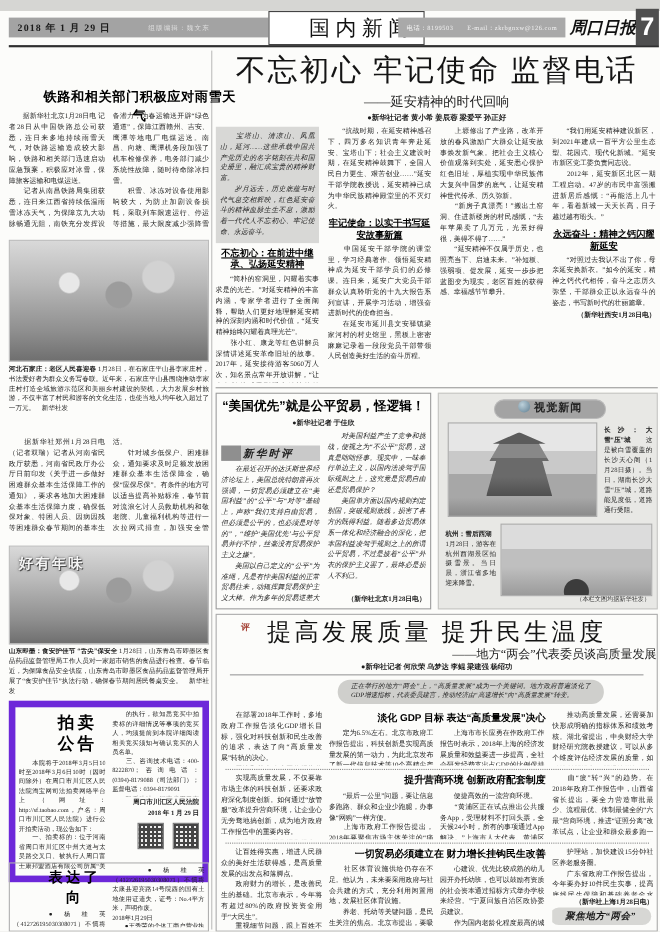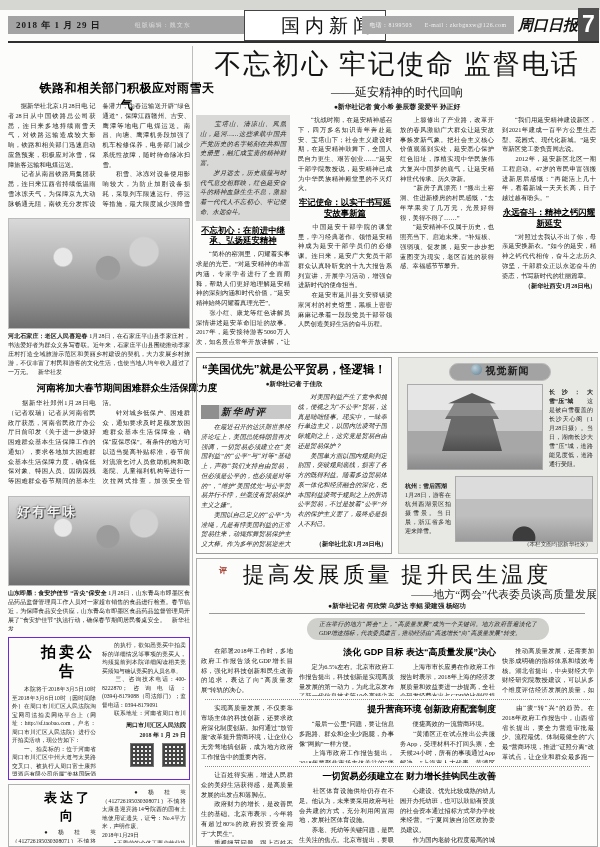--- a/index.html
+++ b/index.html
@@ -37,21 +37,21 @@
           font-size:13px;color:#f4f4f4;text-shadow:0 0 2px #333,1px 1px 0 #555;letter-spacing:2px;}
   .cap{font-size:6px;line-height:1.5;text-align:justify;color:#222;}
   .cap b{font-family:"Liberation Sans",sans-serif;}
   
   .h-a1{left:8px;top:80px;width:182px;font-size:12px;font-weight:bold;text-align:center;letter-spacing:.5px;color:#000;}
   .h-a2{left:8px;top:382px;width:182px;font-size:9.5px;font-weight:bold;text-align:center;color:#000;}
   .subhead{font-family:"Liberation Sans",sans-serif;font-weight:bold;font-size:8.4px;line-height:1.3;
            text-align:center;margin:4px 0 3px;color:#000;text-decoration:underline;}
   .endmark{font-size:6.2px;font-weight:bold;text-align:right;margin-top:2px;}
   
-  .aucbox{left:8px;top:637px;width:182px;height:143px;border:1px solid #6d28d9;box-sizing:border-box;padding:3px;}
+  .aucbox{left:8px;top:637px;width:182px;height:165px;border:6px solid #6d28d9;box-sizing:border-box;padding:3px;}
   .lossbox{left:8px;top:784px;width:182px;height:63px;border:1px solid #b0b0b0;box-sizing:border-box;padding:3px;overflow:hidden;}
   .boxcols{display:flex;gap:6px;height:100%;}
   .boxcol{width:86px;overflow:hidden;position:relative;}
   .auctitle{font-size:15px;font-weight:bold;text-align:center;letter-spacing:3px;margin:2px 0 4px;color:#000;}
   .losstitle{font-size:13px;font-weight:bold;text-align:center;letter-spacing:3px;margin:1px 0 3px;color:#000;}
   .aucsign{font-size:6px;font-weight:bold;text-align:right;line-height:1.6;margin-top:2px;}
   .qrrow{display:flex;gap:8px;justify-content:flex-end;margin-top:3px;}
   .qr{width:22px;height:22px;border:1px solid #777;background:
       repeating-linear-gradient(0deg,#444 0 2px,transparent 2px 4px),
       repeating-linear-gradient(90deg,#444 0 2px,#eee 2px 4px);}
@@ -136,21 +136,20 @@
 　　记者从南昌铁路局集团获悉，连日来江西省持续低温雨雪冰冻天气，为保障京九大动脉畅通无阻，南铁充分发挥设备潜力，为春运输送开辟“绿色通道”，保障江西赣州、吉安、鹰潭等地电厂电煤运送。南昌、向塘、鹰潭机务段加强了机车检修保养，电务部门减少系统性故障，随时待命除冰扫雪。
 　　积雪、冰冻对设备使用影响较大，为防止加剧设备损耗，采取列车限速运行、停运等措施，最大限度减少强降雪造成的影响。各大车站工作人员在候车大厅、进出站口及站台等重点部位清扫积雪、铺设防滑垫，在售票窗口增加值班人员、提示牌，为旅客、站区及时提供热水、姜汤和食品、药品等，全力确保旅客温暖出行。
 　　国网丹阳市供电公司开展春节保供电专项工作，加大对重点线路和变电站设备的巡视力度，开展红外测温、隐患排查，保障设备运行监督到位，确保雨雪天气期间居民用电、企业生产可靠供电。</div>
 
   <div class="abs photo" style="left:8px;top:218px;width:182px;height:111px;"></div>
   <p class="abs cap" style="left:8px;top:332px;width:182px;height:46px;margin:0;overflow:hidden;">
     <b>河北石家庄：老区人民喜迎春</b>
     <span>1月28日，在石家庄平山县李家庄村，书法爱好者为群众义务写春联。近年来，石家庄平山县围绕推动李家庄村打造全域旅游示范区和美丽乡村建设的契机，大力发展乡村旅游，不仅丰富了村民和游客的文化生活，也使当地人均年收入超过了一万元。　新华社发</span>
   </p>
 
-  <div class="abs h-a2 sans">河南将加大春节期间困难群众生活保障力度</div>
   <div class="abs txt cols2" style="left:8px;top:398px;width:182px;height:94px;">　　据新华社郑州1月28日电（记者双瑞）记者从河南省民政厅获悉，河南省民政厅办公厅日前印发《关于进一步做好困难群众基本生活保障工作的通知》，要求各地加大困难群众基本生活保障力度，确保低保对象、特困人员、因病因残等困难群众春节期间的基本生活。
 　　针对城乡低保户、困难群众，通知要求及时足额发放困难群众基本生活保障金，确保“应保尽保”。有条件的地方可以适当提高补贴标准，春节前对流浪乞讨人员救助机构和敬老院、儿童福利机构等进行一次拉网式排查，加强安全管理，严防冬季大风降温安全隐患。
 　　在保障资金投入方面，通知提出进一步强化困难群众基本生活保障资金投入，随时做好资金兑现，保障专项不挪不占、力度不减不弱，科学合理编制困难群众生活保障资金预算，加强资金调度，提高使用效益。已执行的救助补贴资金要足额到位，本级配套资金要及时落实。</div>
 
   <div class="abs photo" style="left:8px;top:496px;width:182px;height:90px;">
     <span class="banner">好有年味</span>
   </div>
   <p class="abs cap" style="left:8px;top:589px;width:182px;height:42px;margin:0;overflow:hidden;">
     <b>山东即墨：食安护佳节 “舌尖”保安全</b>
     <span>1月28日，山东青岛市即墨区食品药品监督管理局工作人员对一家超市销售的食品进行检查。春节临近，为保障食品安全供应，山东青岛市即墨区食品药品监督管理局开展了“食安护佳节”执法行动，确保春节期间居民餐桌安全。　新华社发</span>
@@ -311,16 +310,22 @@
       <div class="bcenter">
         <div class="bhead">一切贸易必须建立在  财力增长挂钩民生改善</div>
         <div class="bcc">
           <div class="c txt">　　社区体育设施供给仍存在不足。他认为，未来要采用政府与社会共建的方式，充分利用闲置用地，发展社区体育设施。
 　　养老、托幼等关键问题，是民生关注的焦点。北京市提出，要吸引社会力量举办托幼机构，大力发展普惠性幼儿园，年内新增3万个学位。
 　　“政府应当积极推动公办民营半…</div>
           <div class="c txt">　　心建设、优先比较成熟的幼儿园开办托幼班，也可以鼓励有资质的社会资本通过招标方式举办学校来经营。”宁夏回族自治区政协委员建议。
 　　作为国内老龄化程度最高的城市之一，今年上海将进一步完善“五位一体”社会养老服务体系，新增7000张养老床位，改建1000张失智老人照护床位，改造…</div>
         </div>
       </div>
+      <div class="bcolS" style="position:relative;">
+        <div class="txt" style="height:44px;">　　护理站，加快建设15分钟社区养老服务圈。
+　　广东省政府工作报告提出，今年要办好10件民生实事，提高底线民生保障和基础养老金水平，积极推进医养结合，使城乡居民基本养老保险覆盖范围进一步扩大。</div>
+        <div class="endmark">（新华社上海1月28日电）</div>
+        <div class="badge">聚焦地方“两会”</div>
+      </div>
     </div>
   </div>
 
 </div>
 
 </body></html>

